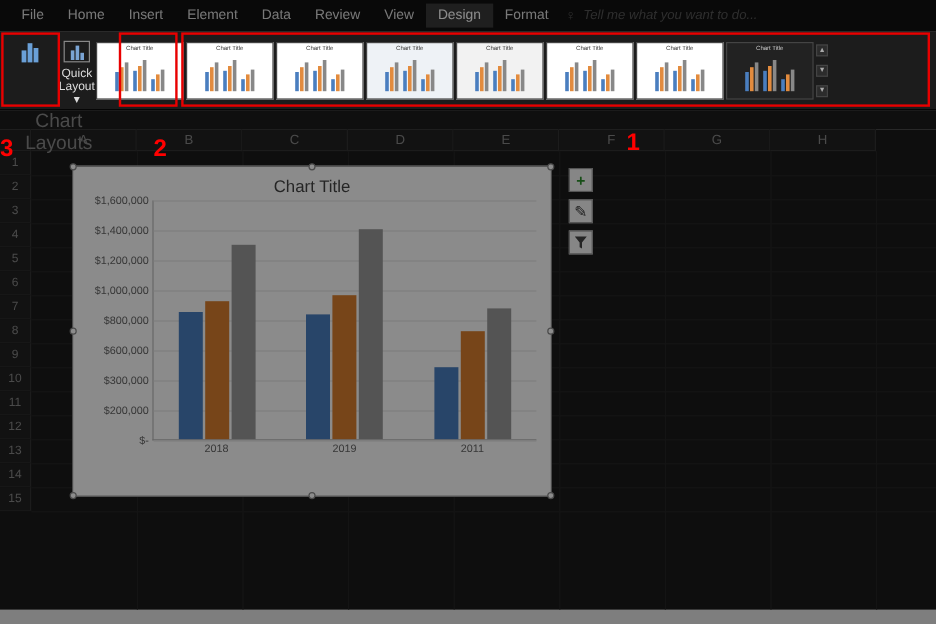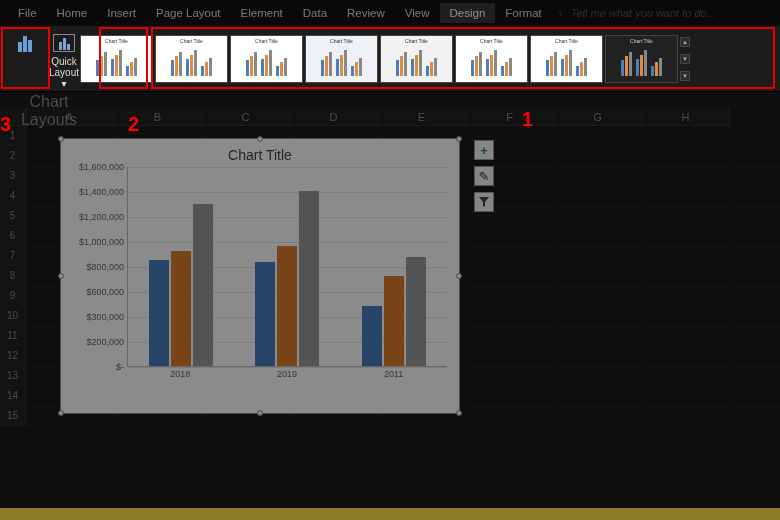--- a/index.html
+++ b/index.html
@@ -1,17 +1,17 @@
 <!DOCTYPE html>
 <html><head>
 <meta charset="utf-8">
 <style>
   * { box-sizing: border-box; margin: 0; padding: 0; }
   html, body { width: 780px; height: 520px; overflow: hidden; background: #0a0a0a; font-family: "Segoe UI", Tahoma, sans-serif; font-size: 11px; color: #999; }
-  .app { position: relative; width: 780px; height: 520px; background: #fde047; }
+  .app { position: relative; width: 780px; height: 520px; background: #e5e5e5; }
   .overlay { position: absolute; inset: 0; background: rgba(0,0,0,0.45); pointer-events: none; z-index: 50; }
 
   
   .menubar { display: flex; align-items: center; height: 26px; background: #111; padding-left: 8px; font-size: 11.5px; position: relative; z-index: 2; }
   .menubar .item { padding: 4px 10px; color: #ddd; cursor: pointer; }
   .menubar .item.active { background: #3a3a3a; color: #fff; }
   .menubar .tell { margin-left: 6px; color: #555; font-style: italic; font-size: 11px; }
   .menubar .bulb { margin-left: 4px; color: #555; font-size: 12px; }
 
   
@@ -99,21 +99,20 @@
 </style>
 </head>
 <body>
 
 <div class="app">
 
   <div class="menubar">
     <div class="item">File</div>
     <div class="item">Home</div>
     <div class="item">Insert</div>
-    <div class="item">Page Layout</div>
     <div class="item">Element</div>
     <div class="item">Data</div>
     <div class="item">Review</div>
     <div class="item">View</div>
     <div class="item active">Design</div>
     <div class="item">Format</div>
     <span class="bulb">♀</span>
     <div class="tell">Tell me what you want to do...</div>
   </div>
 

